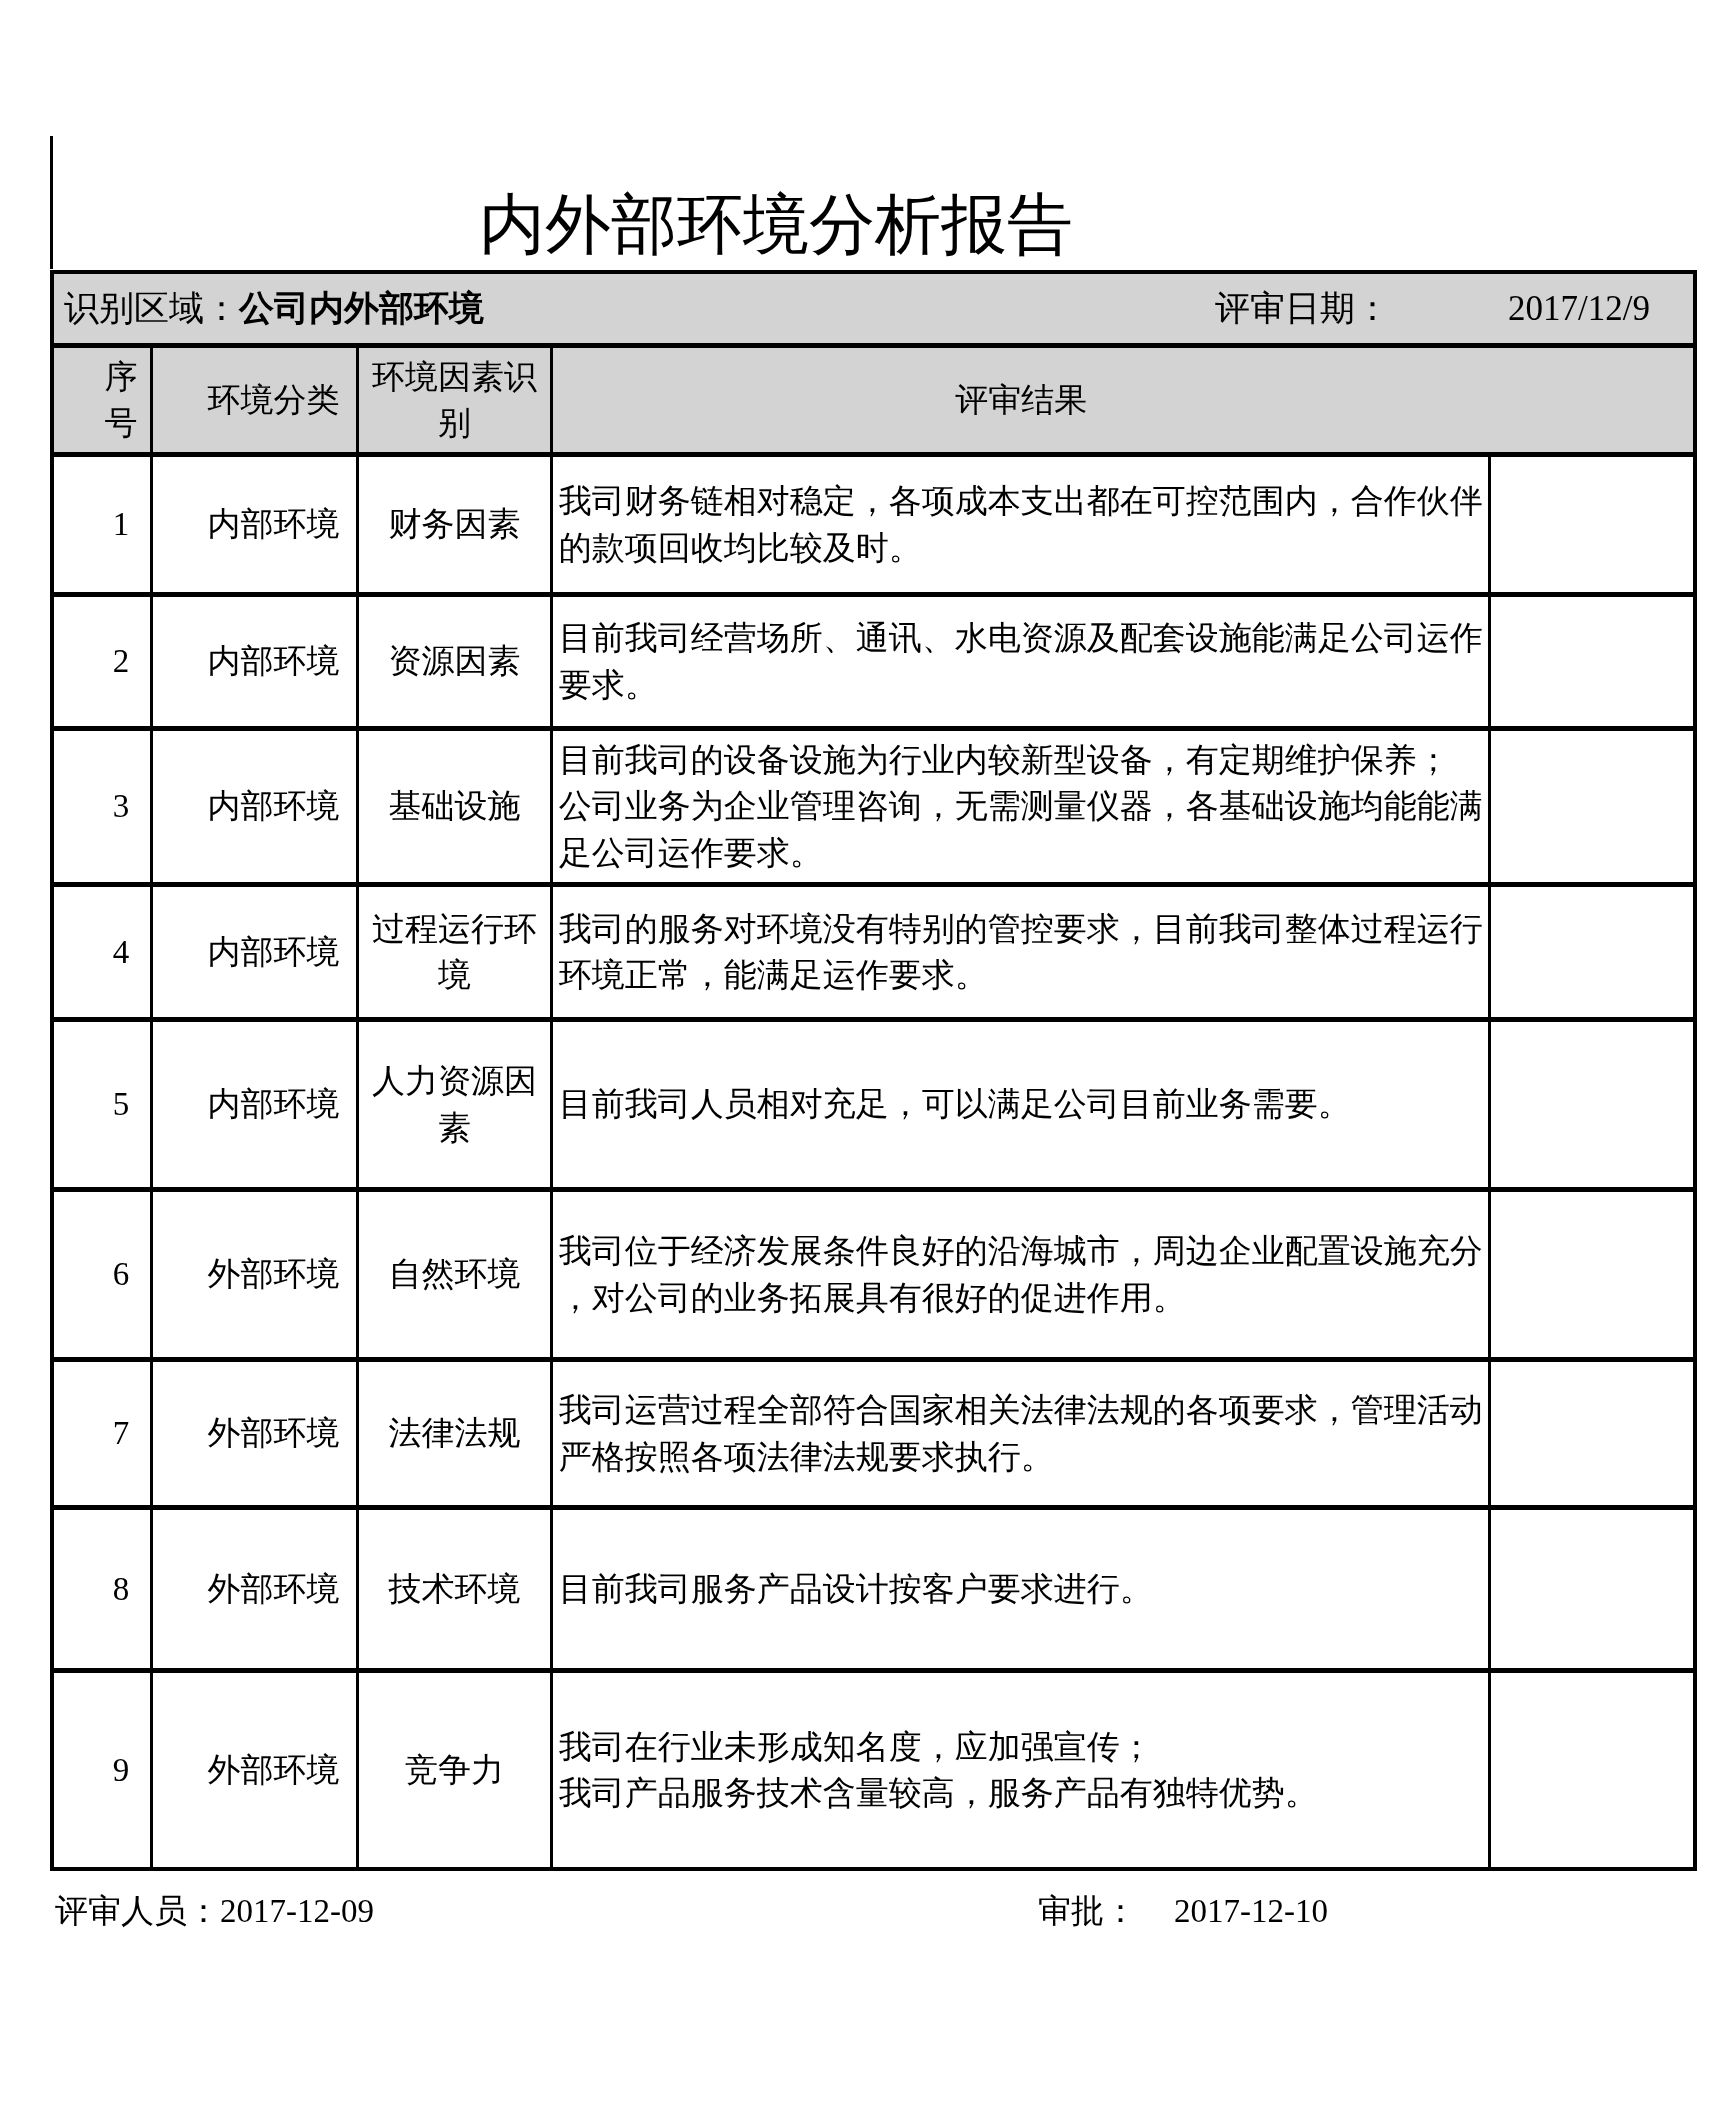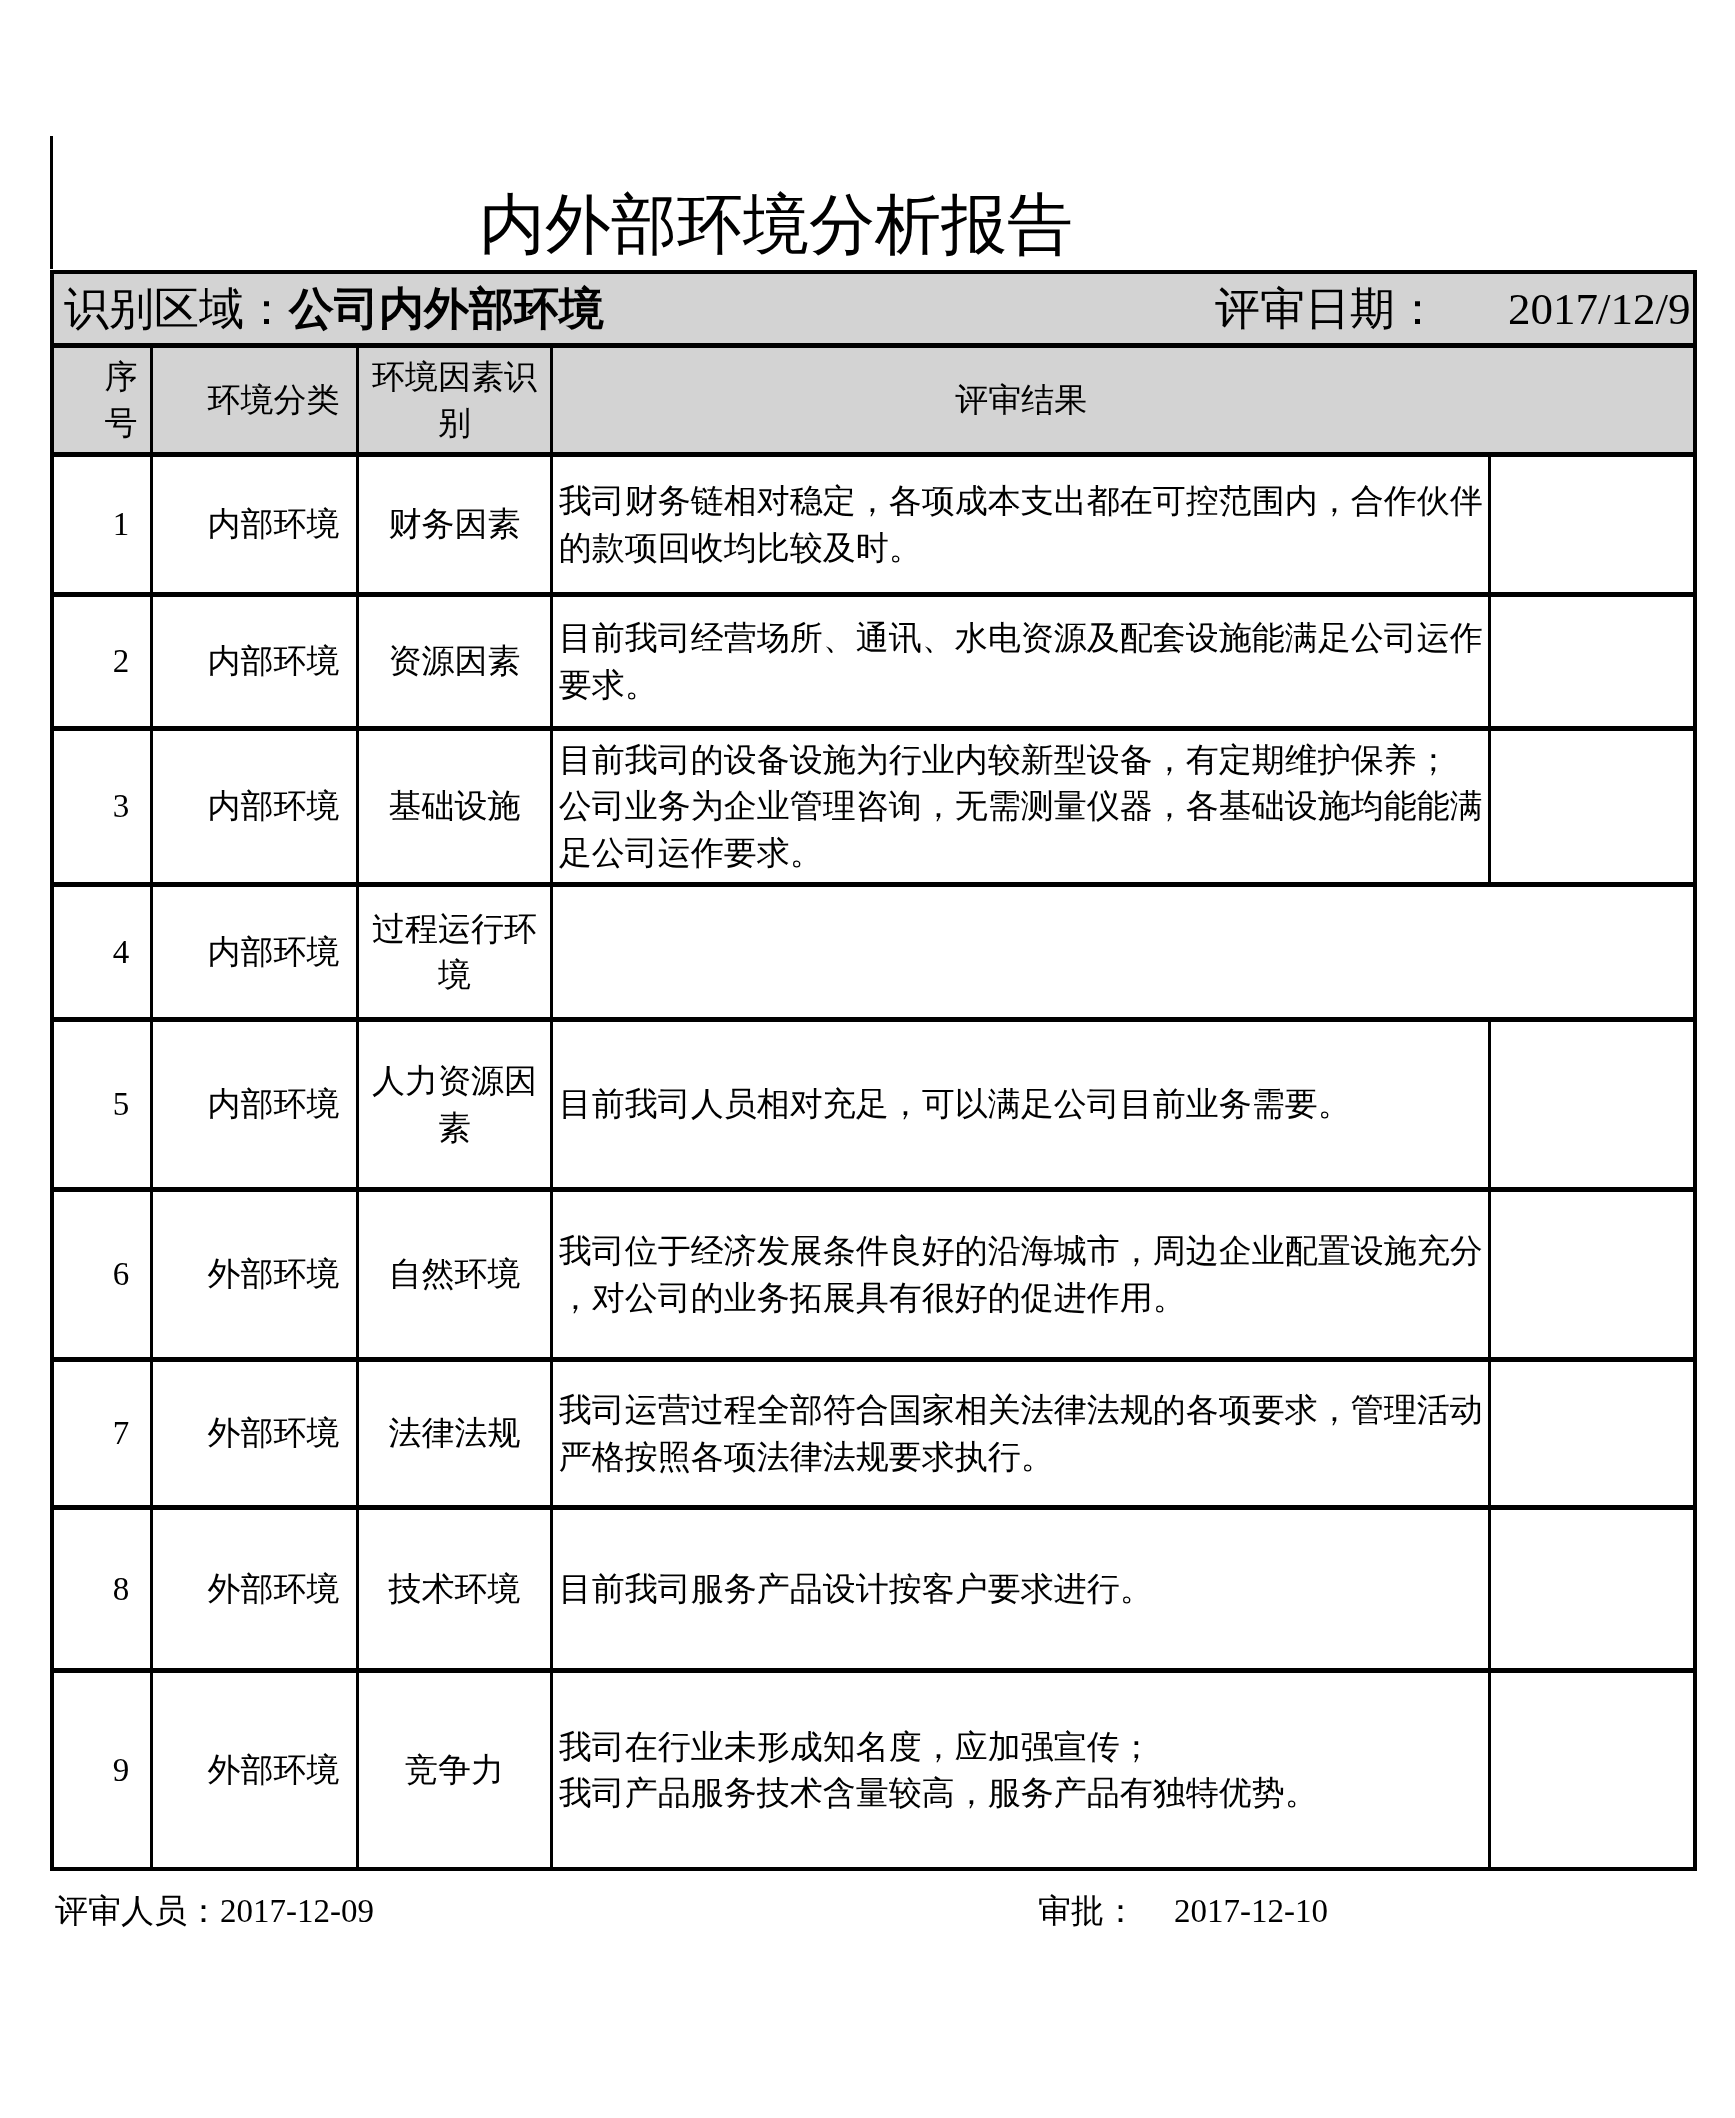--- a/index.html
+++ b/index.html
@@ -42,21 +42,21 @@
   .row { display: flex; box-sizing: border-box; }
   .row.bordered { border-top: 5.7px solid #000; }
 
   
   .info-band {
     height: 69px;
     background: #d3d3d3;
     position: relative;
     display: flex;
     align-items: center;
-    font-size: 45px;
+    font-size: 35px;
   }
   .area-wrap { padding-left: 10px; white-space: nowrap; }
   .area-value { font-weight: bold; }
   .date-label { position: absolute; left: 1161px; white-space: nowrap; }
   .date-value { position: absolute; left: 1454px; white-space: nowrap; }
 
   
   .hrow { height: 109px; background: #d3d3d3; }
   .cell {
     box-sizing: border-box;
@@ -141,20 +141,21 @@
       <div class="cell c-factor">基础设施</div>
       <div class="cell c-result">目前我司的设备设施为行业内较新型设备，有定期维护保养；
 公司业务为企业管理咨询，无需测量仪器，各基础设施均能能满足公司运作要求。</div>
       <div class="cell c-remark"></div>
     </div>
 
     <div class="row bordered r4">
       <div class="cell c-no">4</div>
       <div class="cell c-cat">内部环境</div>
       <div class="cell c-factor">过程运行环境</div>
+      <div class="cell c-result">我司的服务对环境没有特别的管控要求，目前我司整体过程运行环境正常，能满足运作要求。</div>
       <div class="cell c-remark"></div>
     </div>
 
     <div class="row bordered r5">
       <div class="cell c-no">5</div>
       <div class="cell c-cat">内部环境</div>
       <div class="cell c-factor">人力资源因素</div>
       <div class="cell c-result">目前我司人员相对充足，可以满足公司目前业务需要。</div>
       <div class="cell c-remark"></div>
     </div>

